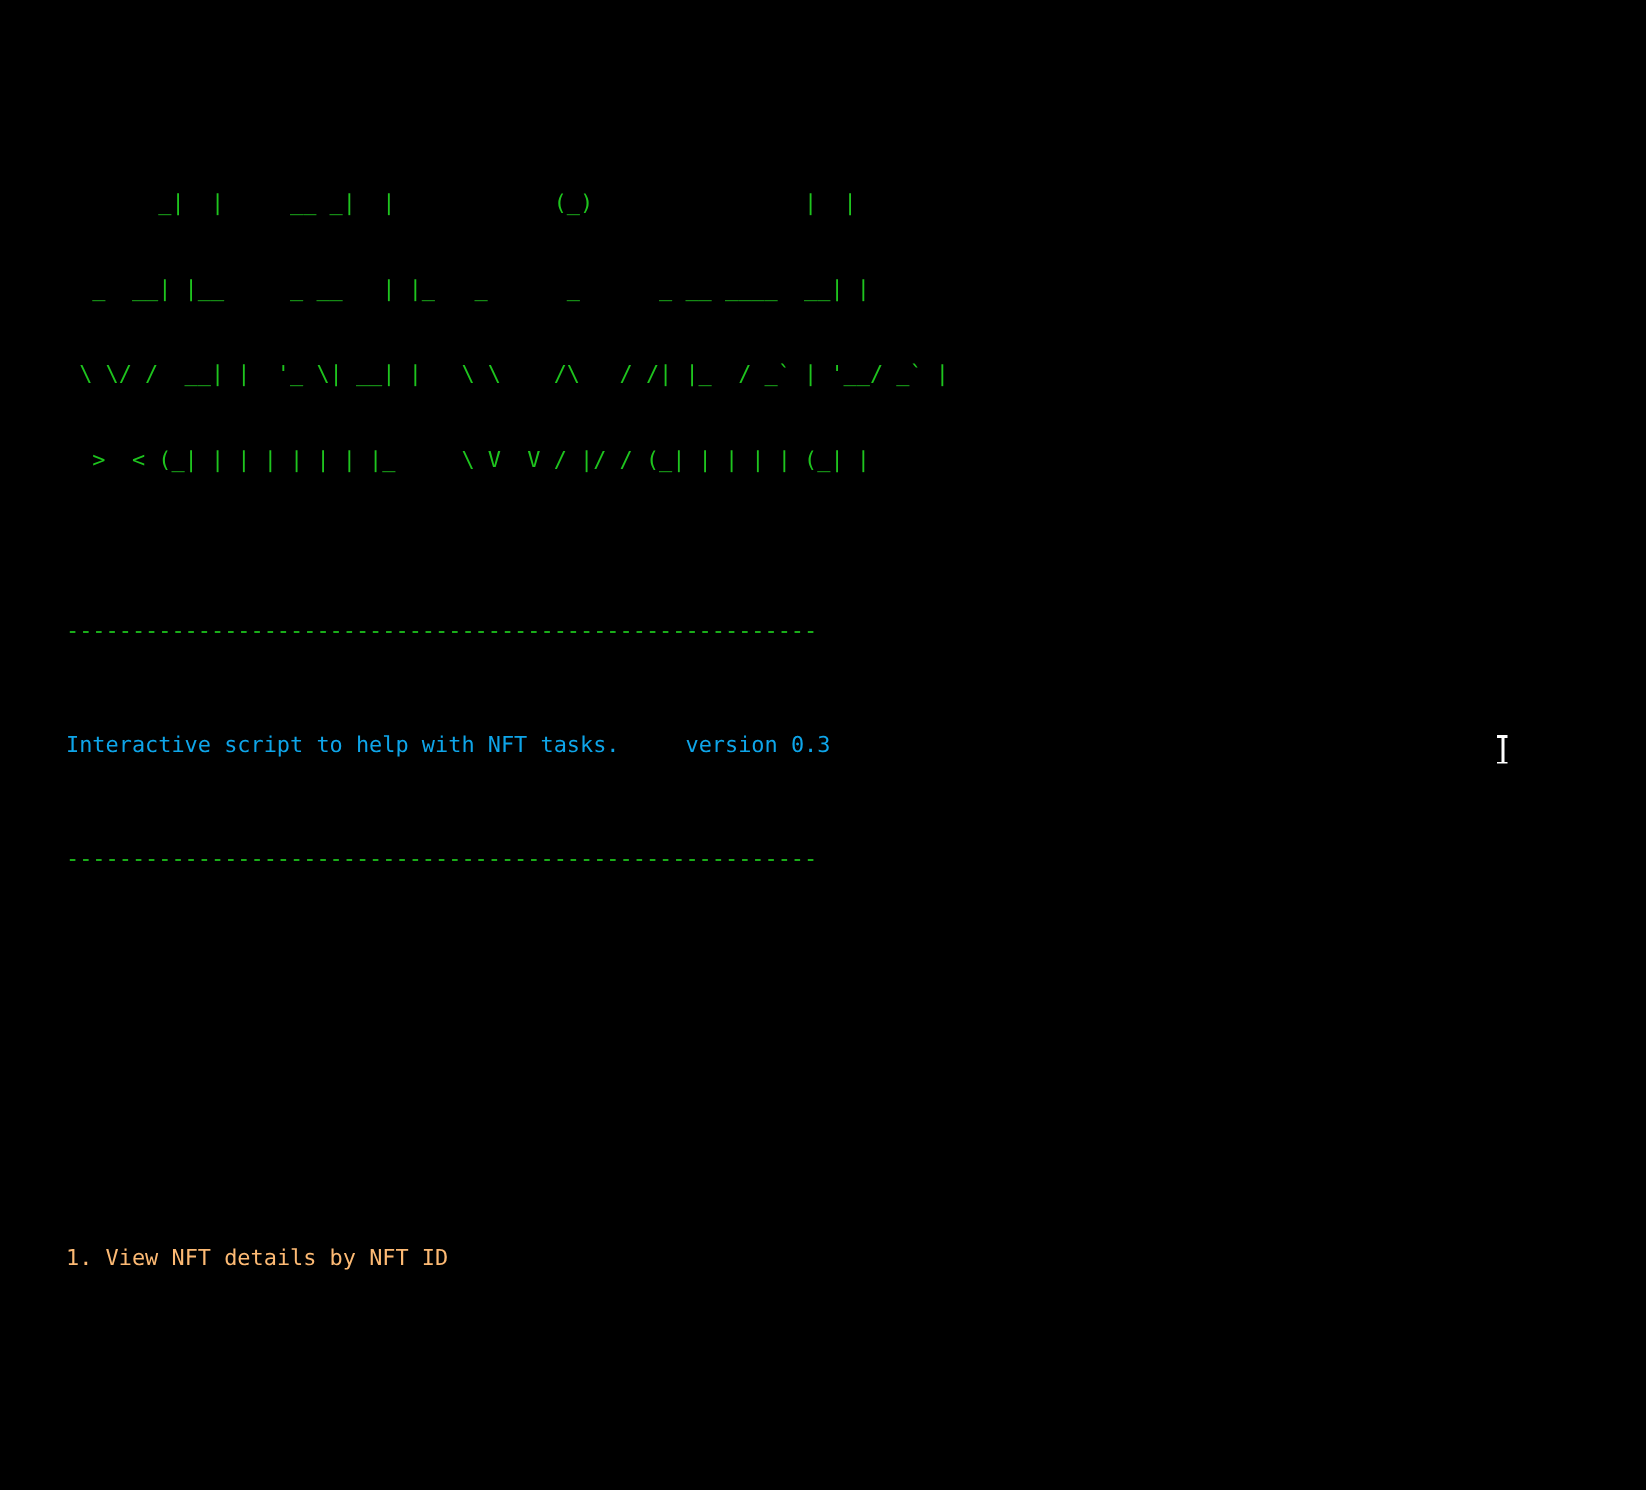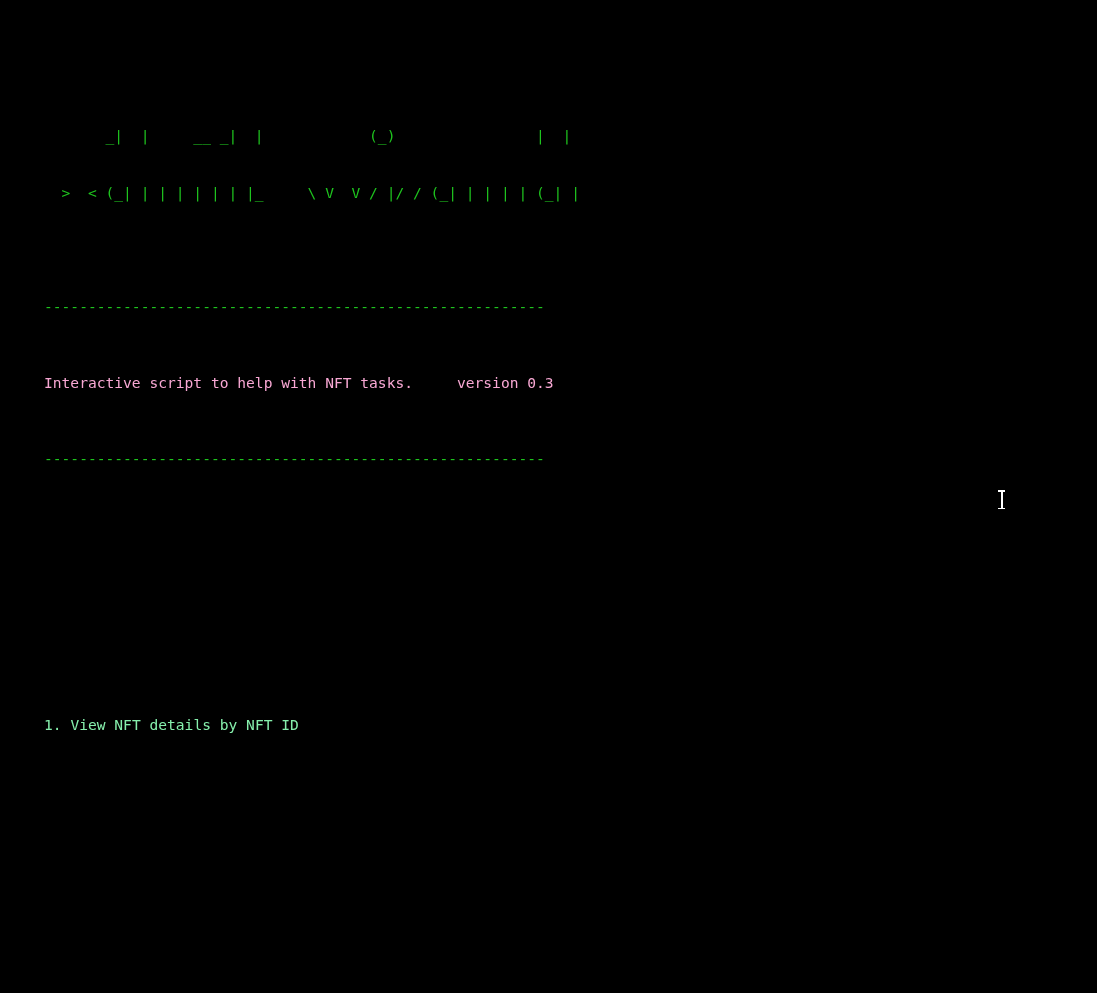--- a/index.html
+++ b/index.html
@@ -40,32 +40,32 @@
     height: 19px;
   }
 
   .banner {
     display: block;
     white-space: pre;
     color: #1ec41e;
     font-size: 14.6px;
     line-height: 19px;
   }
-  .red    { color: #f9a8d4; }
+  .red    { color: #0ea5e9; }
 
   .rule {
     color: #1ec41e;
     display: block;
     white-space: pre;
     height: 19px;
   }
 
   .spacer { display: block; height: 19px; }
 
-  .menu-line { display: block; white-space: pre; color: #86efac; height: 19px; }
+  .menu-line { display: block; white-space: pre; color: #fdba74; height: 19px; }
 
   
   #mouse-cursor {
     position: absolute;
     left: 998px;
     top: 489px;
     width: 7px;
     height: 21px;
     pointer-events: none;
   }
@@ -90,20 +90,22 @@
 </style>
 </head>
 <body>
 
 <div id="terminal">
   <div class="screen">
 
     
     <div class="banner">
       <span class="ln">       _|  |     __ _|  |            (_)                |  |</span>
+      <span class="ln">  _  __| |__     _ __   | |_   _      _      _ __ ____  __| |</span>
+      <span class="ln"> \ \/ /  __| |  '_ \| __| |   \ \    /\   / /| |_  / _` | '__/ _` |</span>
       <span class="ln">  &gt;  &lt; (_| | | | | | | |_     \ V  V / |/ / (_| | | | | (_| |</span>
     </div>
 
     <span class="rule">---------------------------------------------------------</span>
 
     <span class="ln"><span class="red">Interactive script to help with NFT tasks.</span><span class="red">     </span><span class="red">version 0.3</span></span>
 
     <span class="rule">---------------------------------------------------------</span>
 
     <span class="spacer"></span>

